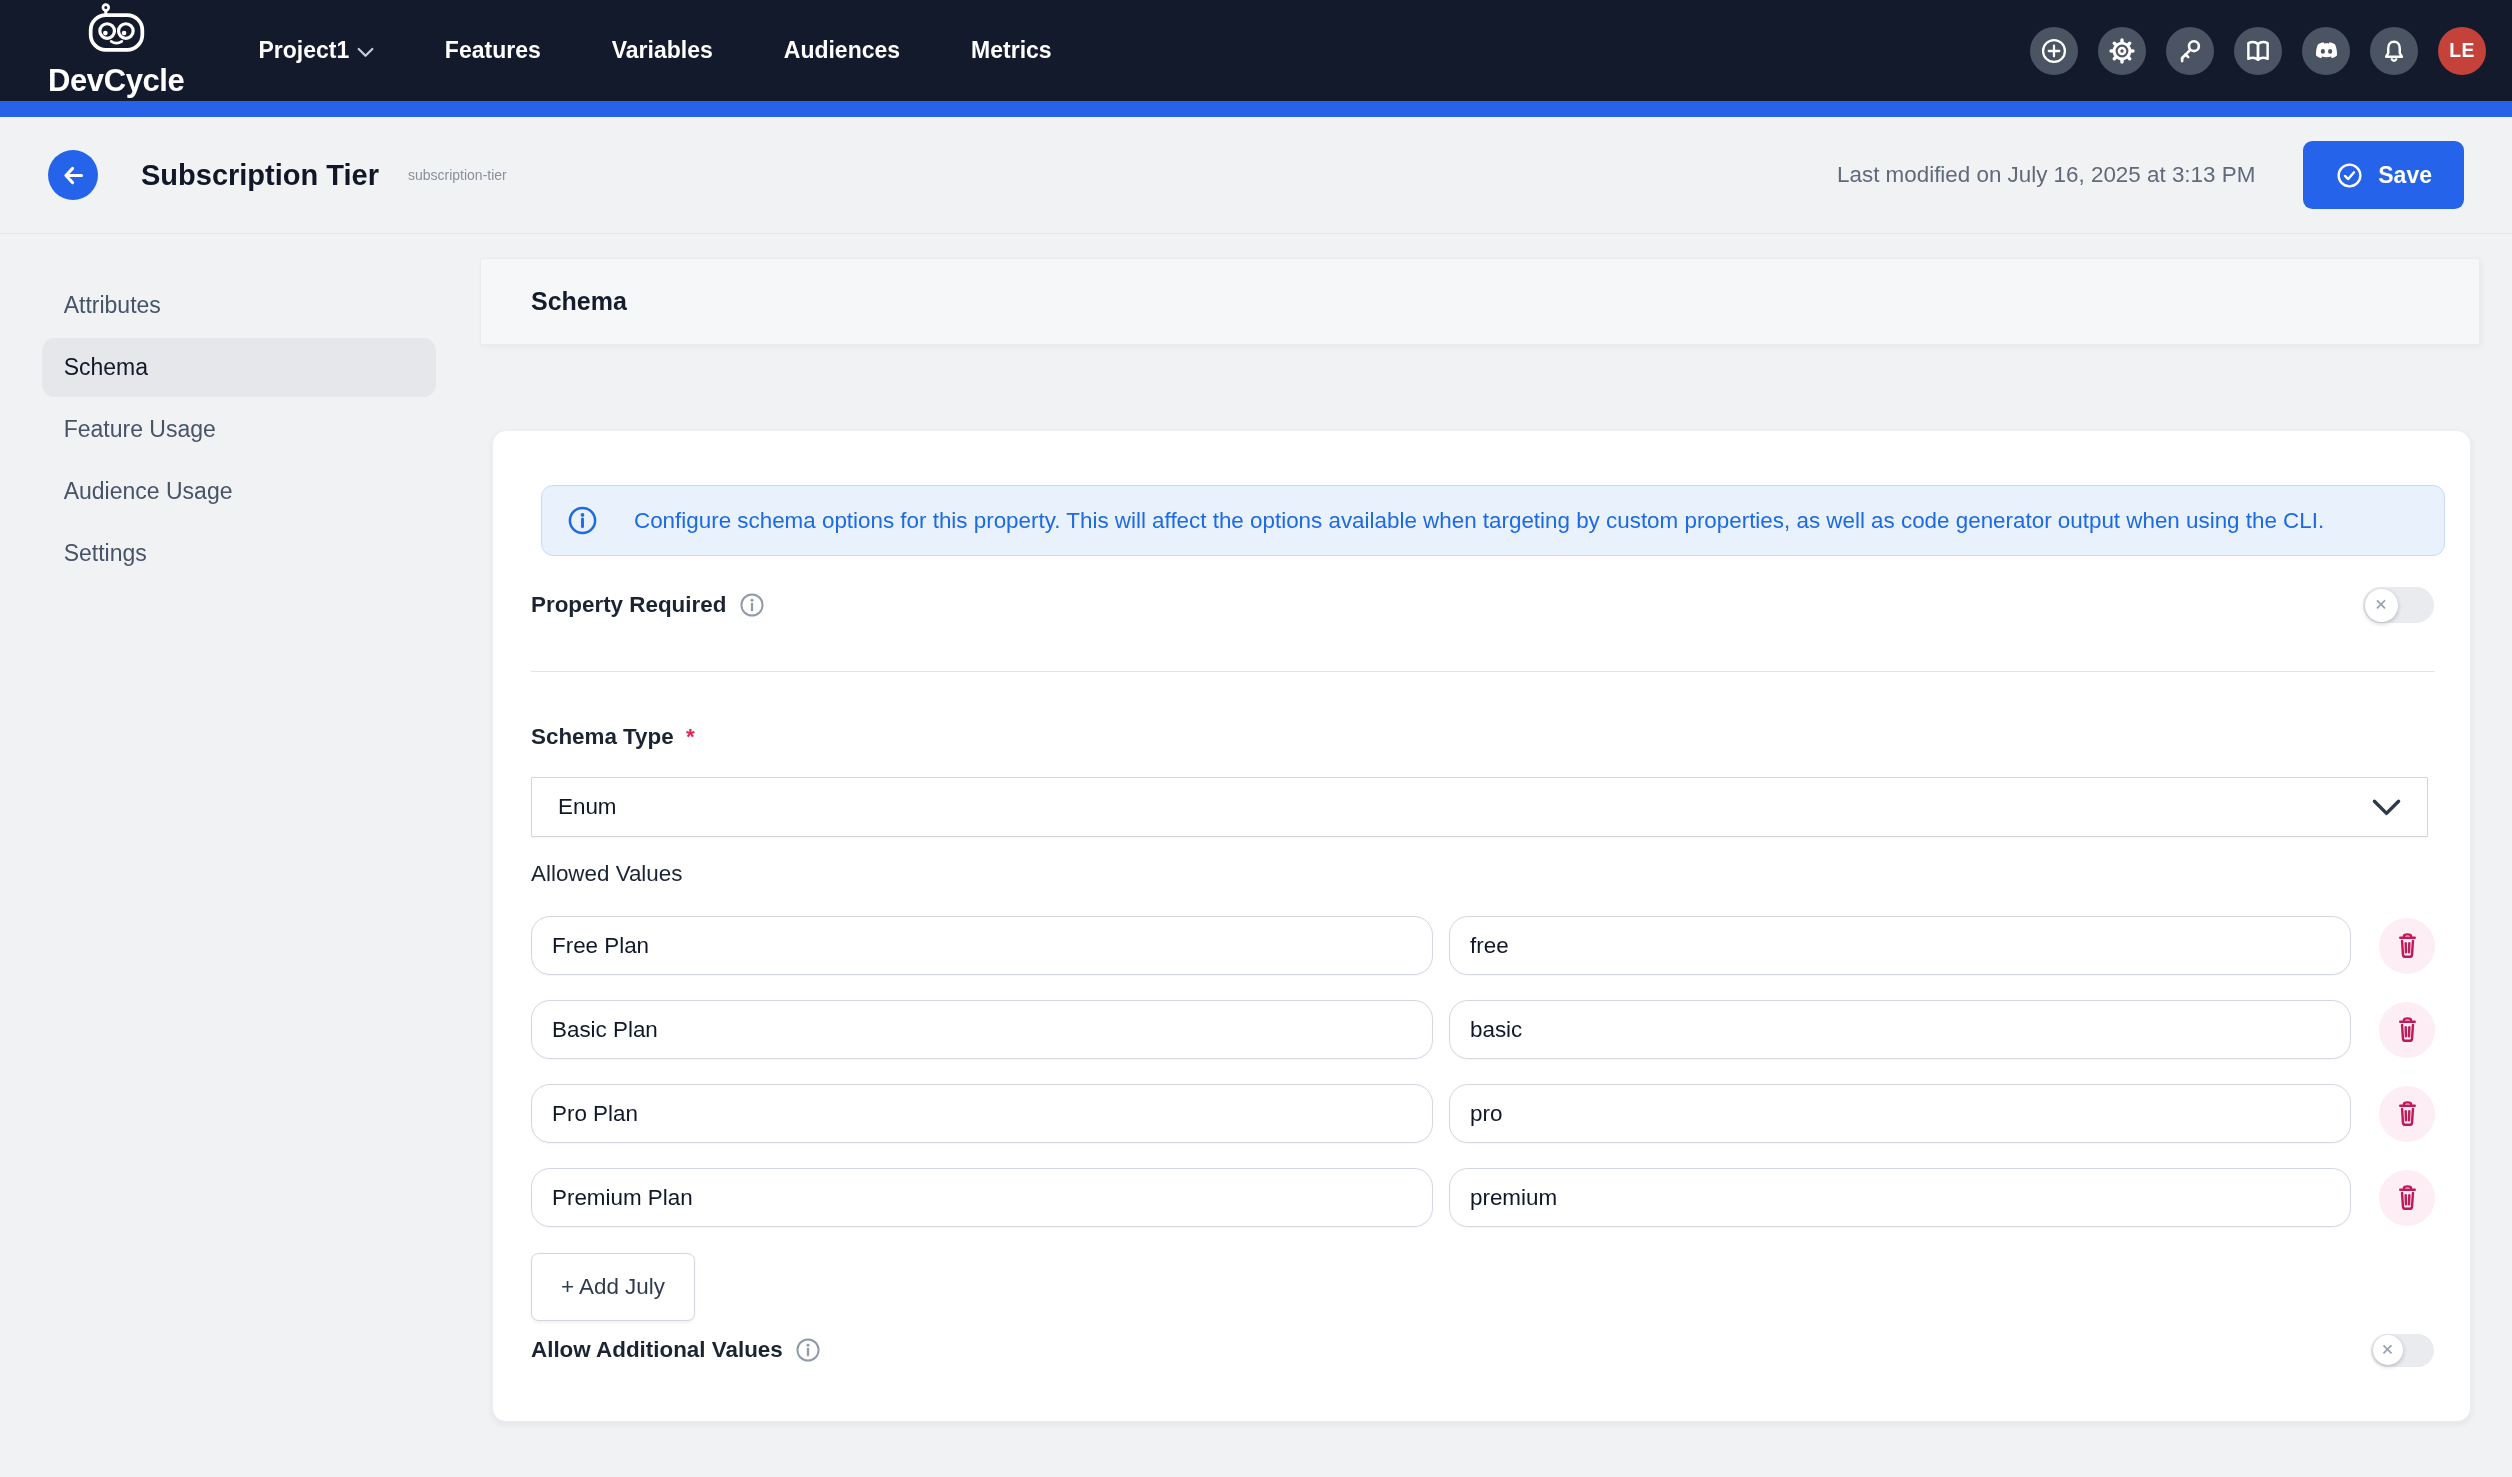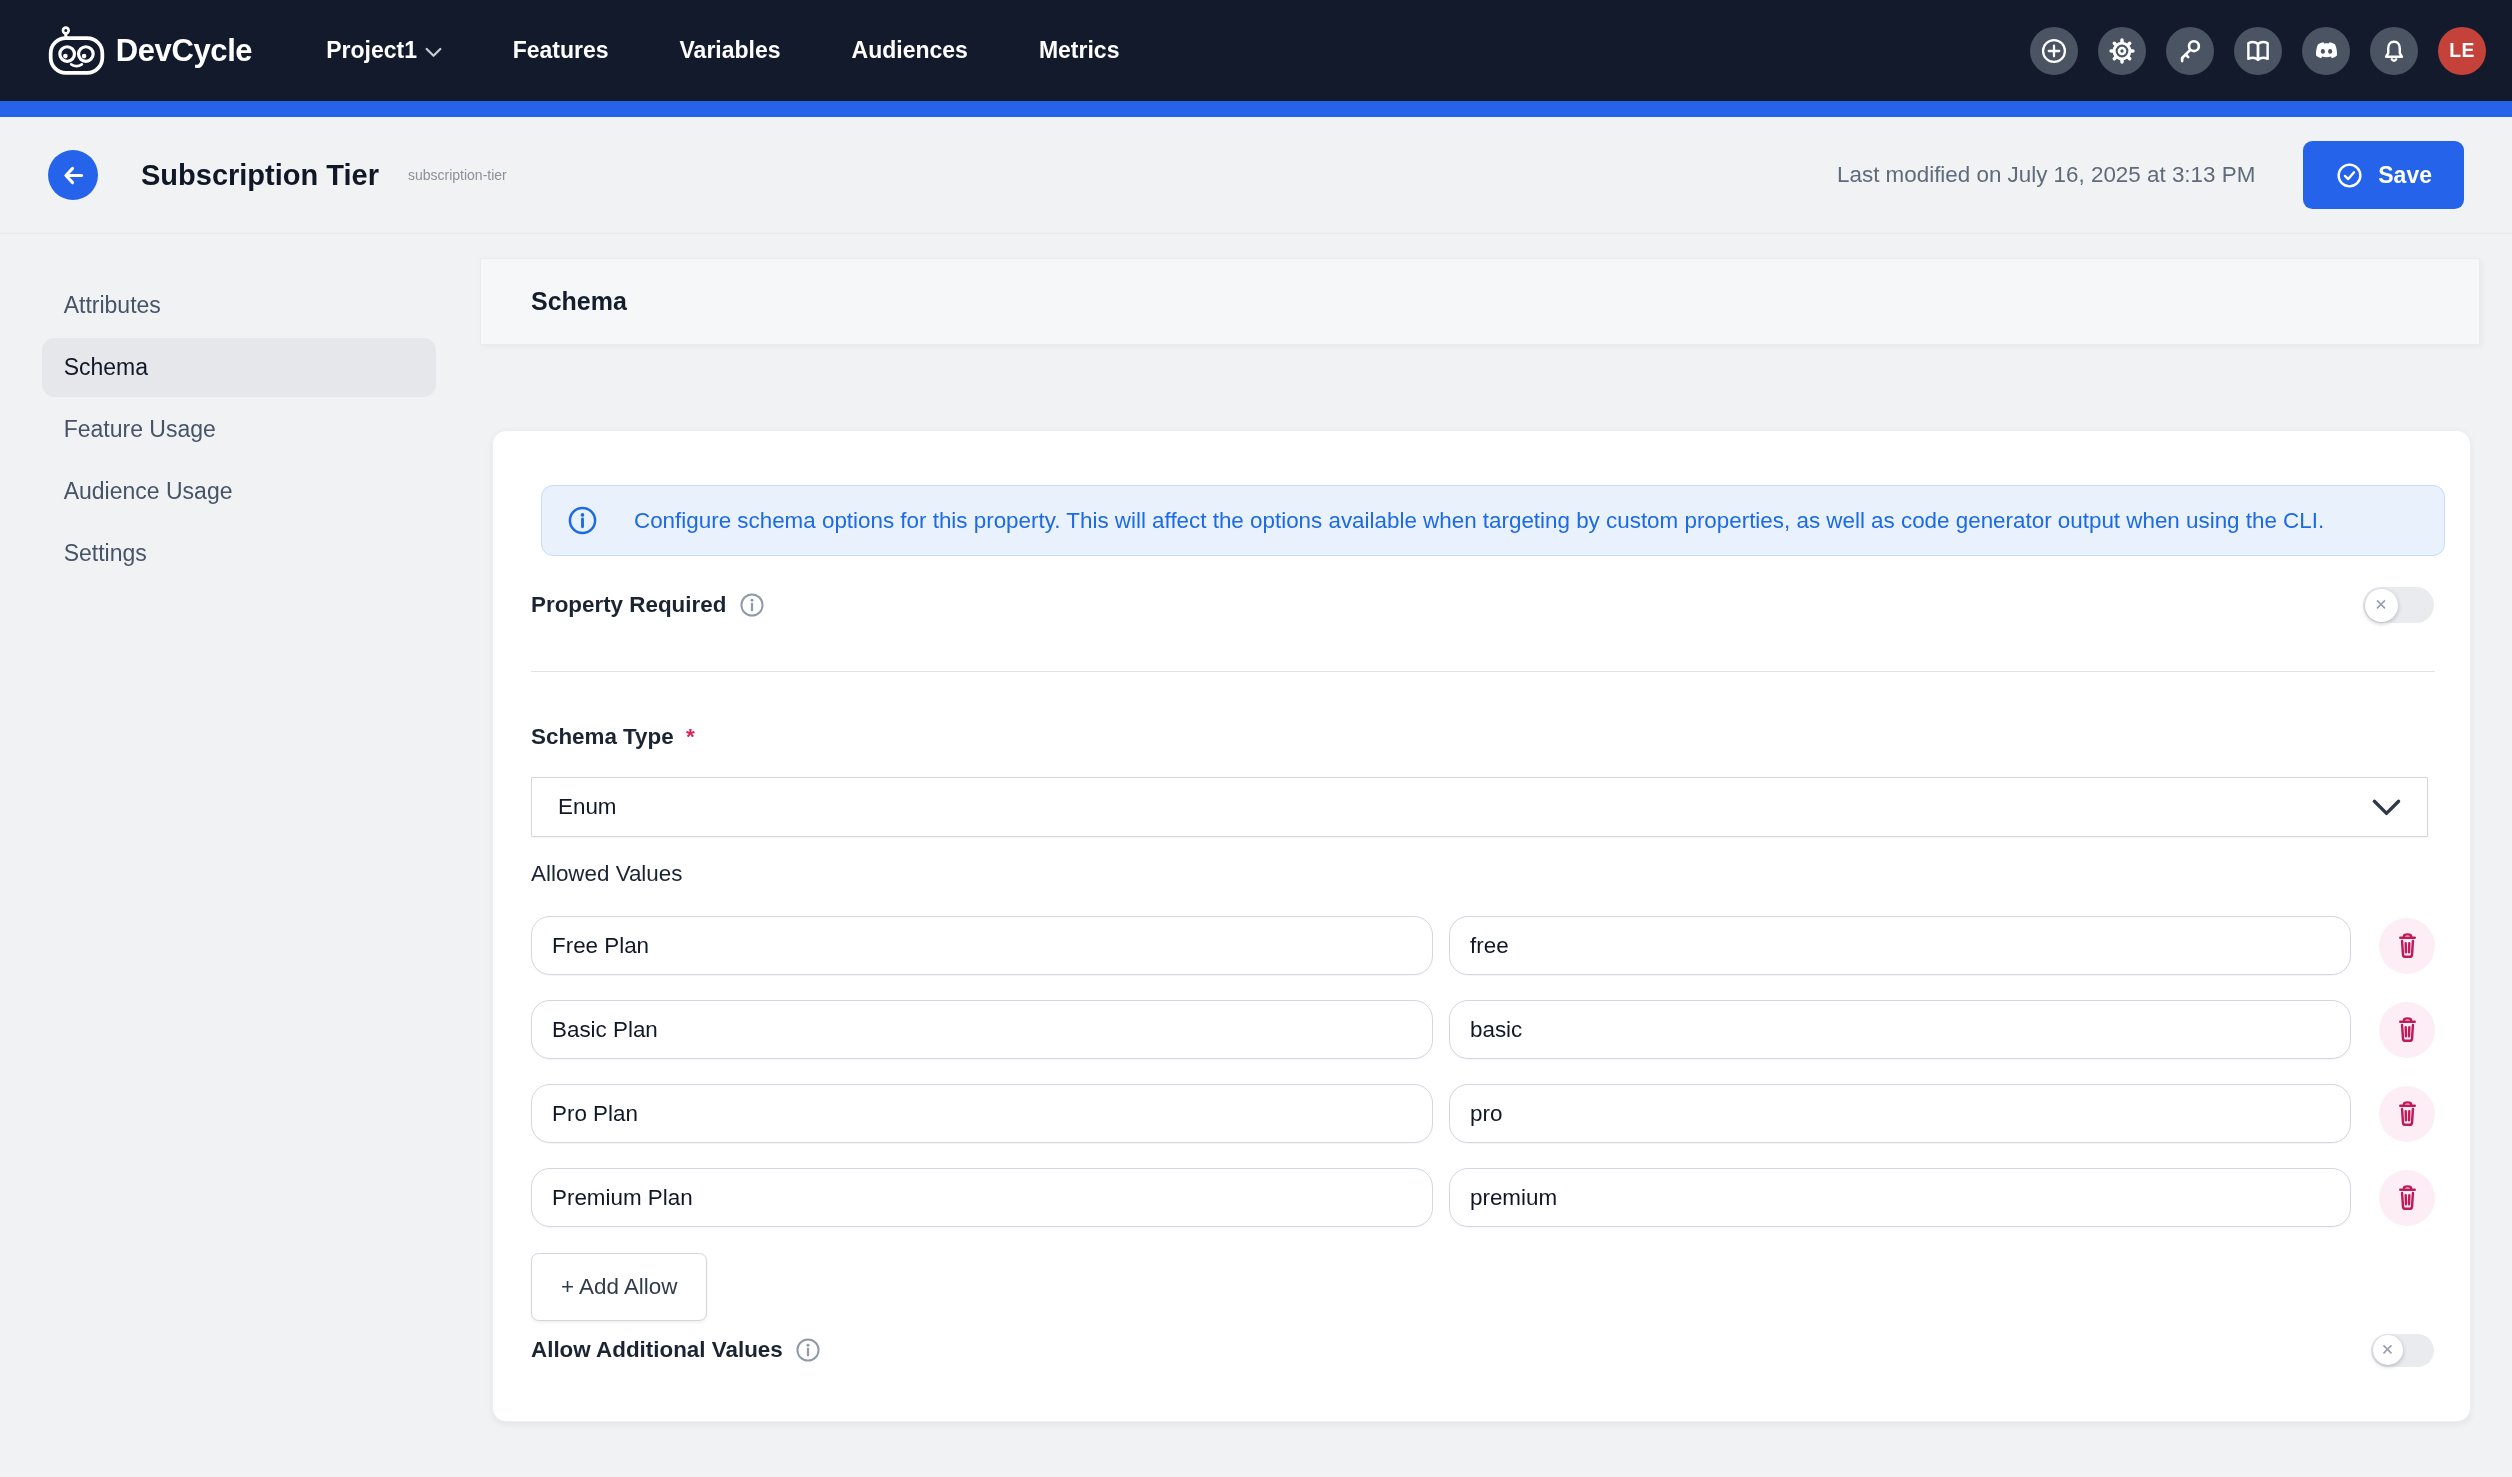--- a/index.html
+++ b/index.html
@@ -2,21 +2,21 @@
 <html style="font-size:12.4px"><head>
 <meta charset="utf-8">
 <style>
   * { margin:0; padding:0; box-sizing:border-box; }
   html,body { width:2512px; height:1477px; overflow:hidden; }
   body { font-family:"Liberation Sans","DejaVu Sans",sans-serif; background:#f0f2f4; color:#182230; }
   #page { position:relative; width:2512px; height:1477px; }
 
   
   .navbar { height:101px; background:#131a2b; display:flex; align-items:center; padding:0 26px 0 48px; }
-  .brand { display:flex; align-items:center; gap:10.8px; cursor:pointer; }
+  .brand { display:flex; align-items:center; gap:10.8px; cursor:pointer;flex-direction:column; }
   .brand-name { color:#ffffff; font-size:31px; font-weight:800; letter-spacing:-0.4px; }
   #nav-links { display:flex; align-items:center; margin-left:74px; gap:71px; }
   .nav-item { display:flex; align-items:center; gap:7.7px; color:#ffffff; font-size:23px; font-weight:600; cursor:pointer; }
   .nav-item .chev { margin-top:3.1px; }
   .nav-right { margin-left:auto; display:flex; align-items:center; gap:20px; }
   .icon-btn { width:48px; height:48px; border-radius:50%; background:#4a5462; display:flex; align-items:center; justify-content:center; cursor:pointer; }
   .avatar { width:48px; height:48px; border-radius:50%; background:#c4423a; color:#fff; font-size:19.3px; font-weight:600; display:flex; align-items:center; justify-content:center; cursor:pointer; letter-spacing:0.4px; }
   .accent-bar { height:16px; background:#2663e8; }
 
   
@@ -295,21 +295,21 @@
         <path d="M12 7 C12 4 20 4 20 7"></path>
         <line x1="8" y1="8.5" x2="24" y2="8.5"></line>
         <path d="M10 12 L11 27 C11.1 28.6 12.3 29.5 13.5 29.5 H18.5 C19.7 29.5 20.9 28.6 21 27 L22 12"></path>
         <line x1="14" y1="14.5" x2="14.3" y2="24.5"></line>
         <line x1="18" y1="14.5" x2="17.7" y2="24.5"></line>
       </svg>
     </button>
   </div>
 </div>
 
-      <button class="add-value-btn">+ Add Allow</button>
+      <button class="add-value-btn">+ Add July</button>
 
       <div class="field-row" style="top:896px; height:46px;">
         <span class="field-label">
           <span>Allow Additional Values</span>
           <svg width="26" height="26" viewBox="0 0 32 32">
             <circle cx="16" cy="16" r="13" fill="none" stroke="#8f99a7" stroke-width="2.4"></circle>
             <circle cx="16" cy="10.2" r="1.8" fill="#8f99a7"></circle>
             <path d="M16 14.5 V22.5" stroke="#8f99a7" stroke-width="2.8" stroke-linecap="round" fill="none"></path>
           </svg>
         </span>

